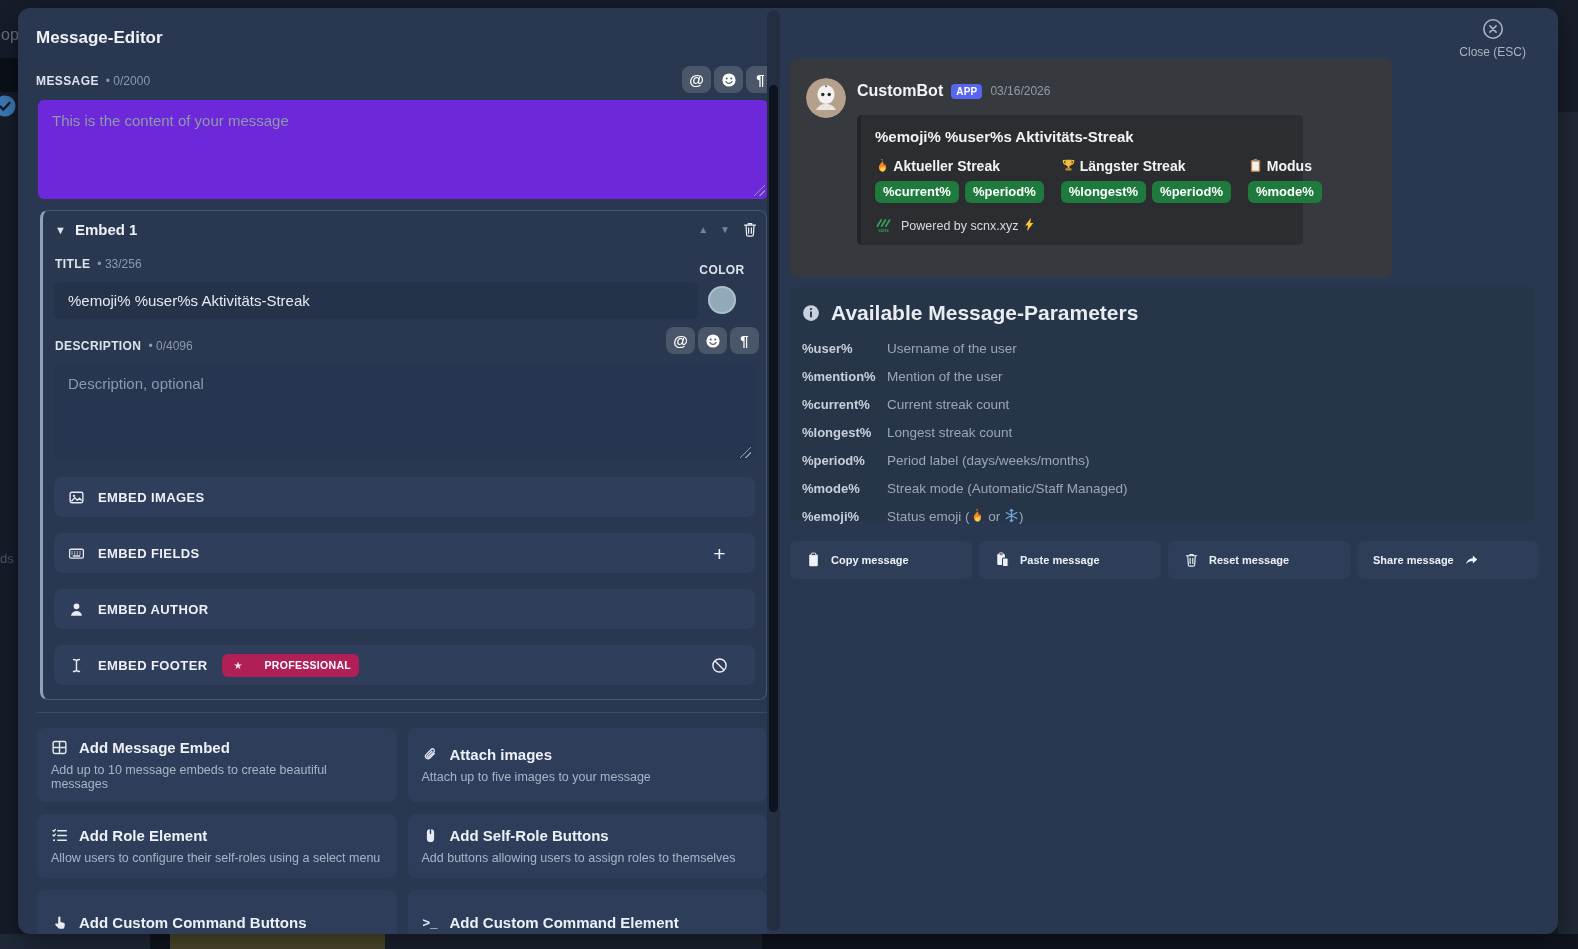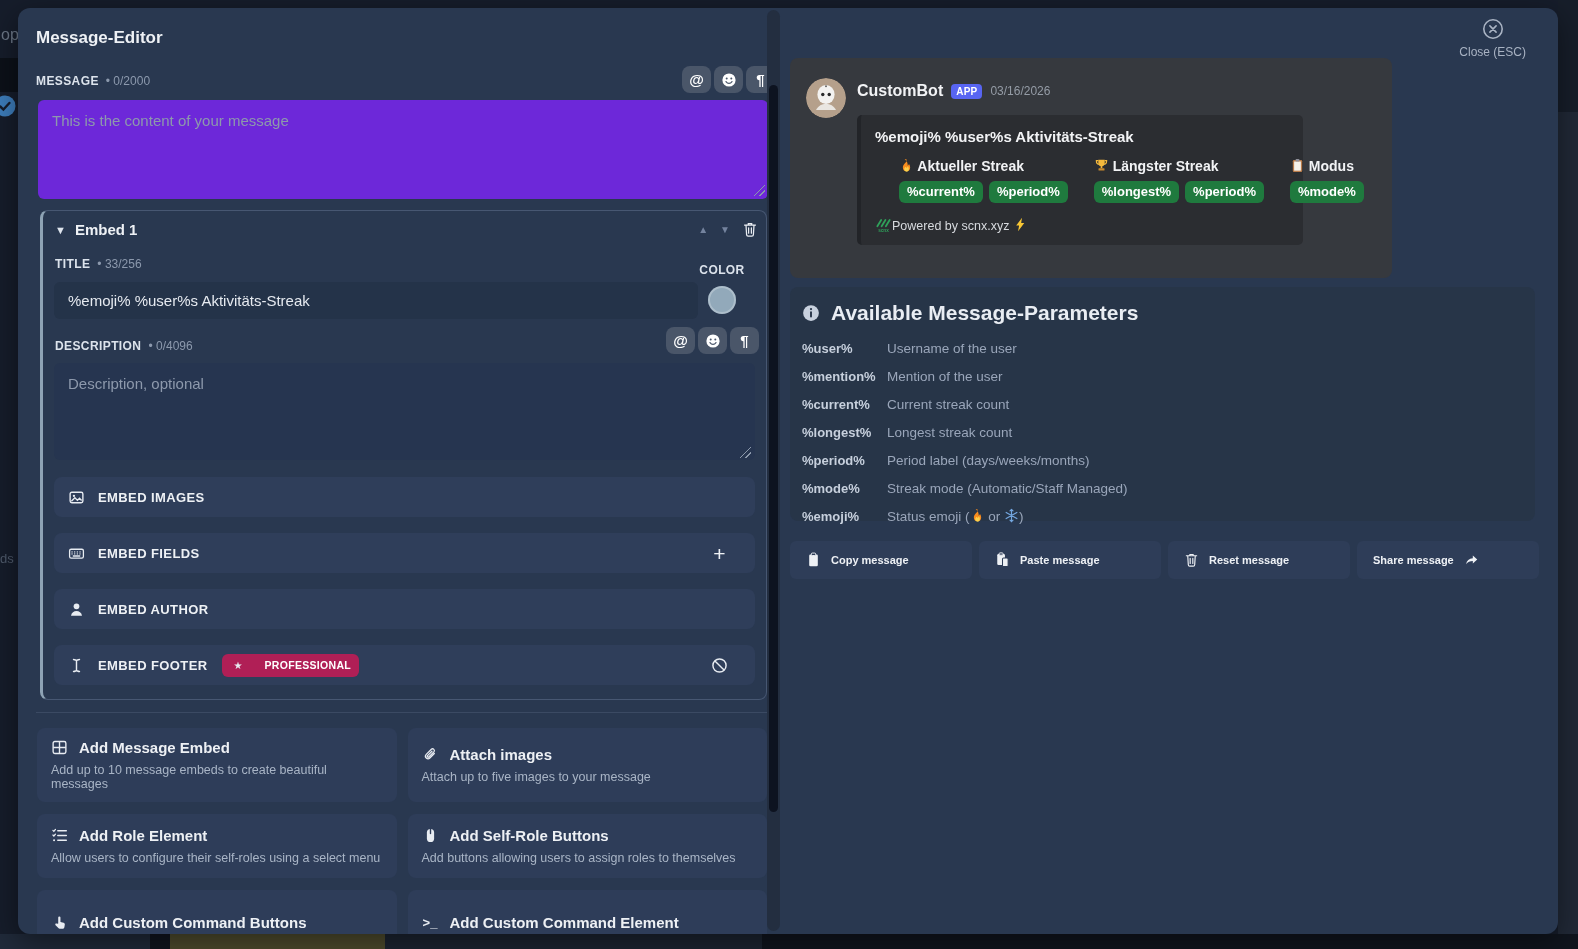--- a/index.html
+++ b/index.html
@@ -128,26 +128,26 @@
   .avatar { position:absolute; left:16px; top:20px; width:40px; height:40px; border-radius:50%; overflow:hidden; }
   .msg-head { position:absolute; left:67px; top:24px; display:flex; align-items:center; gap:8px; }
   .bot-name { font-size:16px; font-weight:600; color:#f2f3f5; }
   .app-badge { background:var(--c-blurple,#5865f2); color:#fff; font-size:10px; font-weight:bold;
     border-radius:4px; padding:2px 5px; letter-spacing:.2px; }
   .timestamp { font-size:12px; color:#959ca6; }
   .d-embed { position:absolute; left:67px; top:57px; width:446px;
     background:var(--c-embed,#2b2d31); border-left:4px solid #222428; border-radius:5px;
     padding:13px 14px 12px; }
   .d-embed-title { font-size:15px; font-weight:bold; color:#f2f3f5; }
-  .d-fields { display:flex; gap:26px; margin-top:13px;margin-left:24px; }
+  .d-fields { display:flex; gap:17px; margin-top:13px; }
   .d-field-name { font-size:14px; font-weight:bold; color:#f2f3f5; white-space:nowrap; }
   .d-pills { display:flex; gap:6px; margin-top:7px; }
   .pill { background:var(--c-pill,#1f7a3e); color:#fff; font-size:13px; font-weight:bold;
     border-radius:6px; padding:3px 8px 4px; white-space:nowrap; }
-  .d-footer { display:flex; align-items:center; margin-top:13px; }
+  .d-footer { display:flex; align-items:center; gap:9px; margin-top:13px; }
   .d-footer .icon { width:17px; height:17px; }
   .d-footer-text { font-size:12.5px; color:#d7dade; }
 
   .params-panel { position:absolute; left:772px; top:279px; width:745px; height:234px;
     background:#273548; border-radius:8px; padding:14px 12px 10px; }
   .params-head { display:flex; align-items:center; gap:11px; }
   .params-head .icon { width:18px; height:18px; }
   .params-title { font-size:21px; font-weight:bold; color:#e9edf3; }
   .params-rows { margin-top:9px; }
   .param-row { display:flex; align-items:center; height:28px; }

